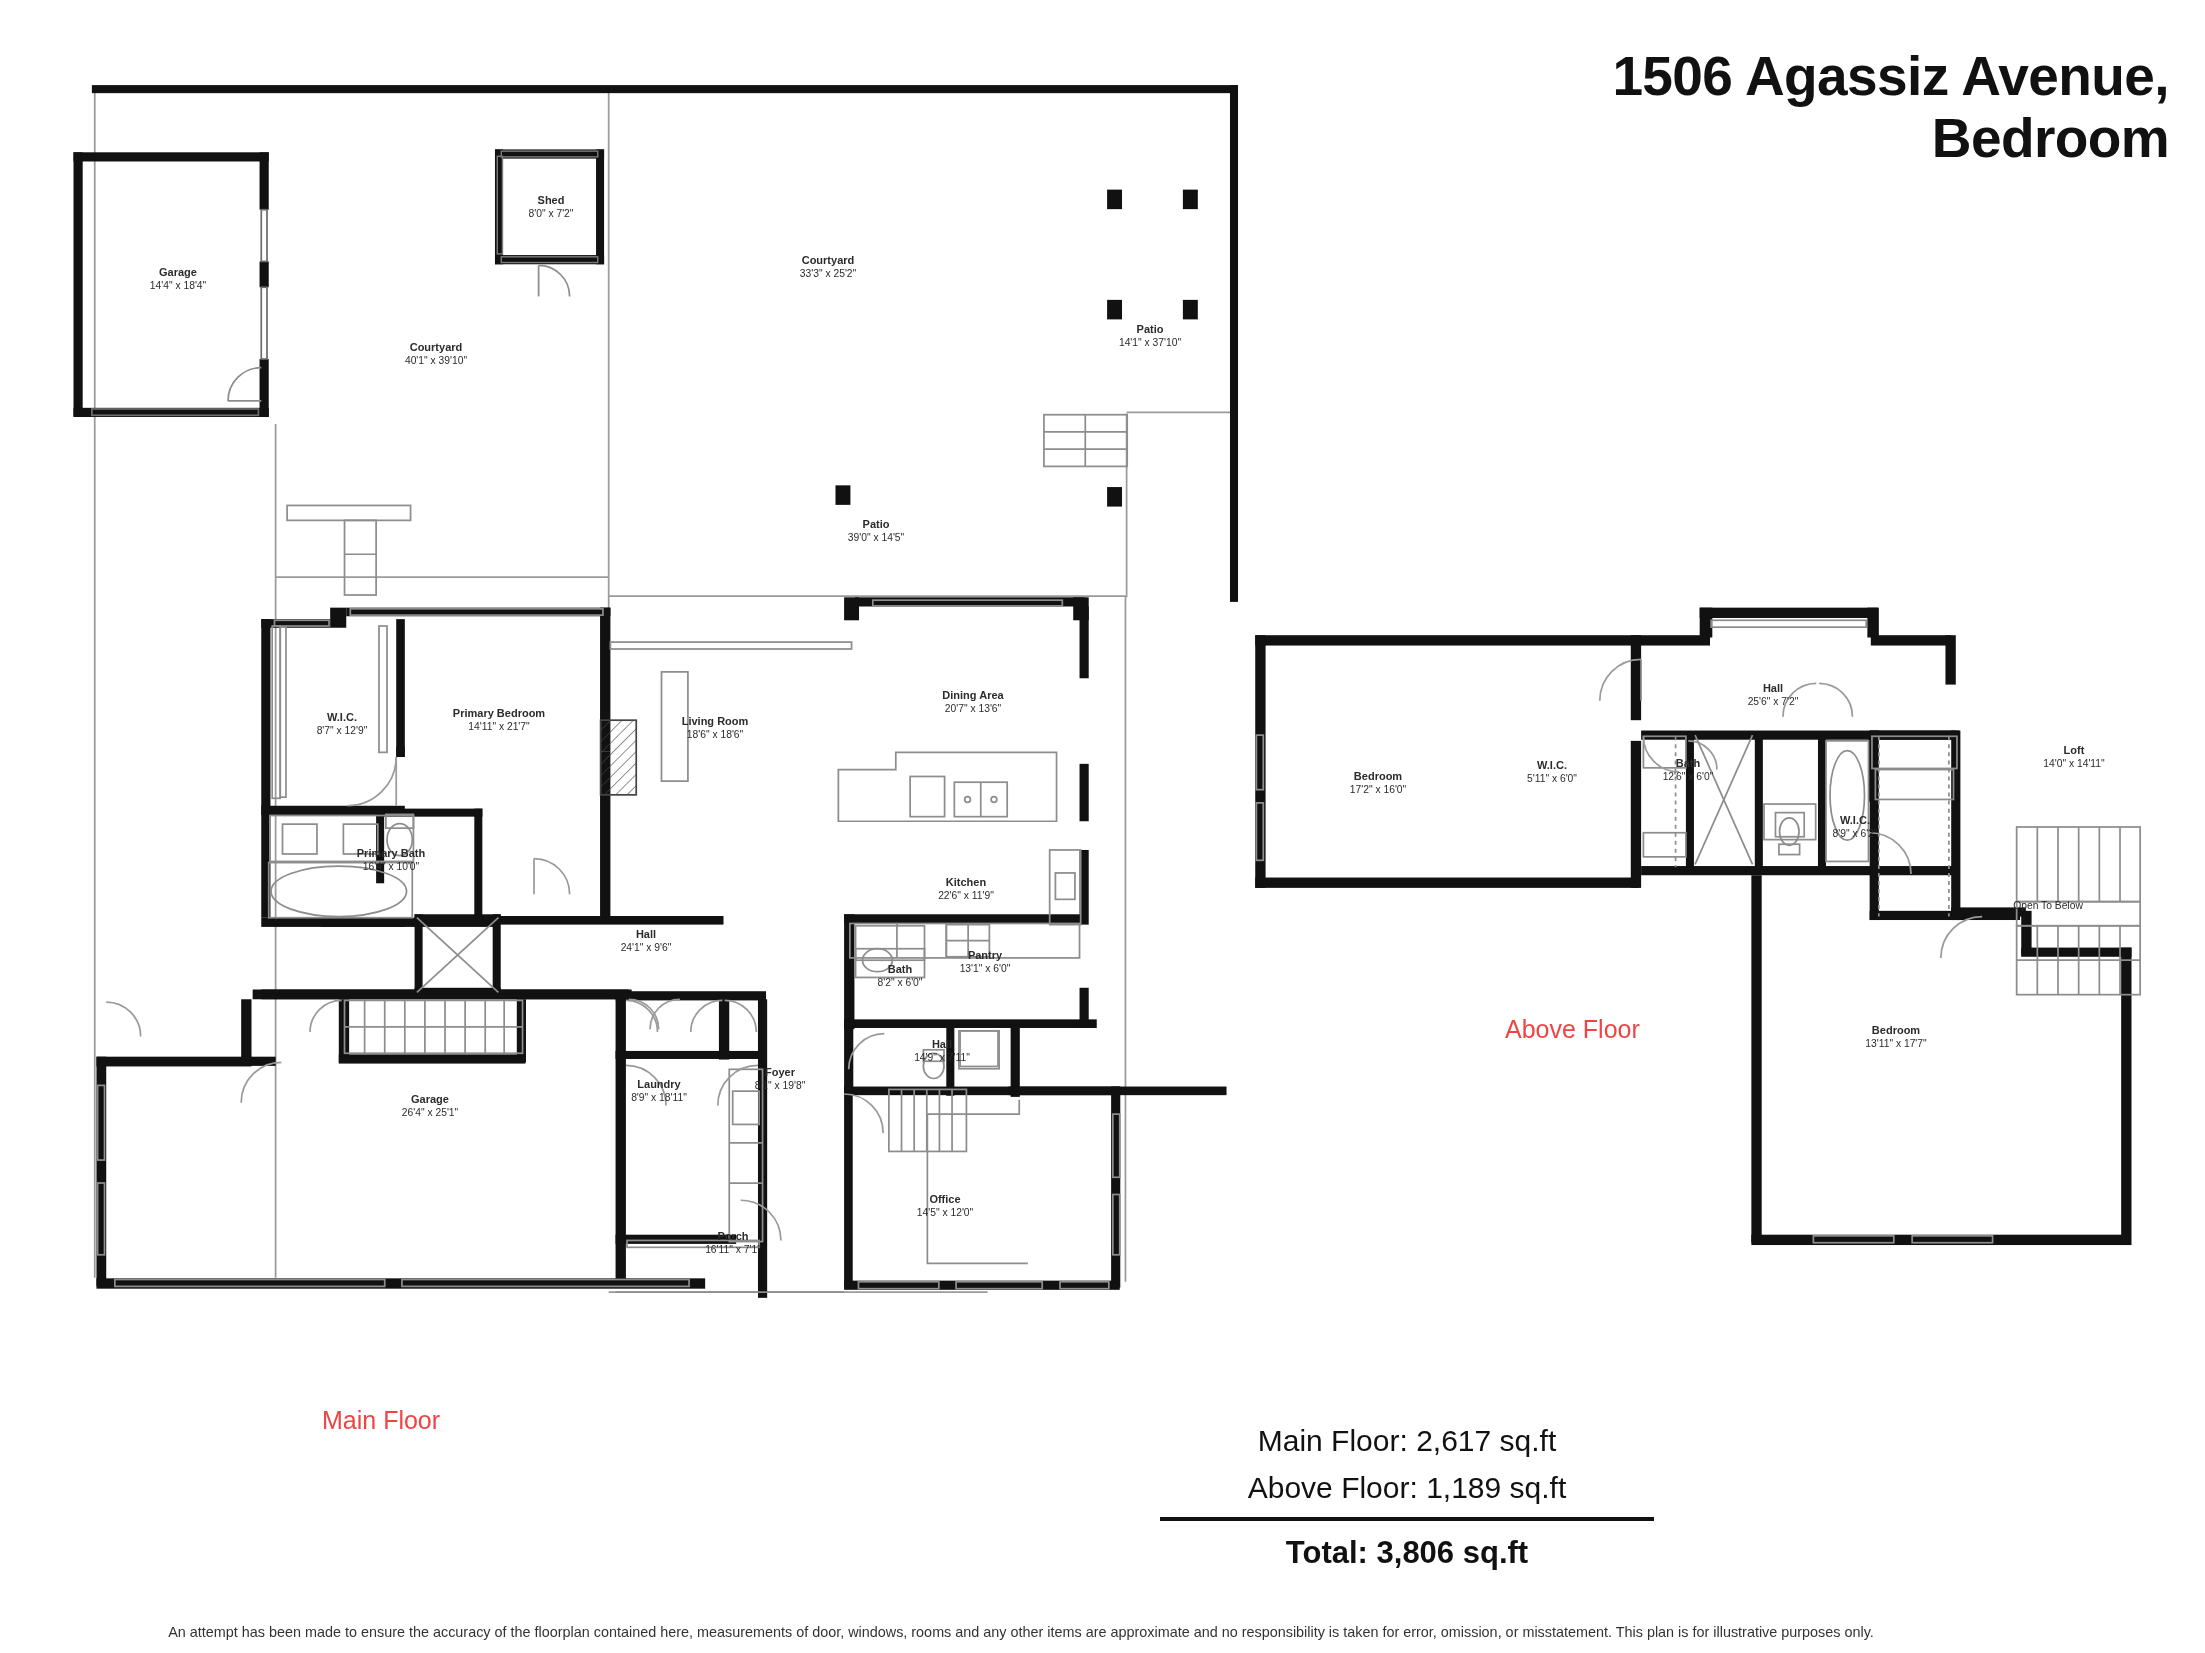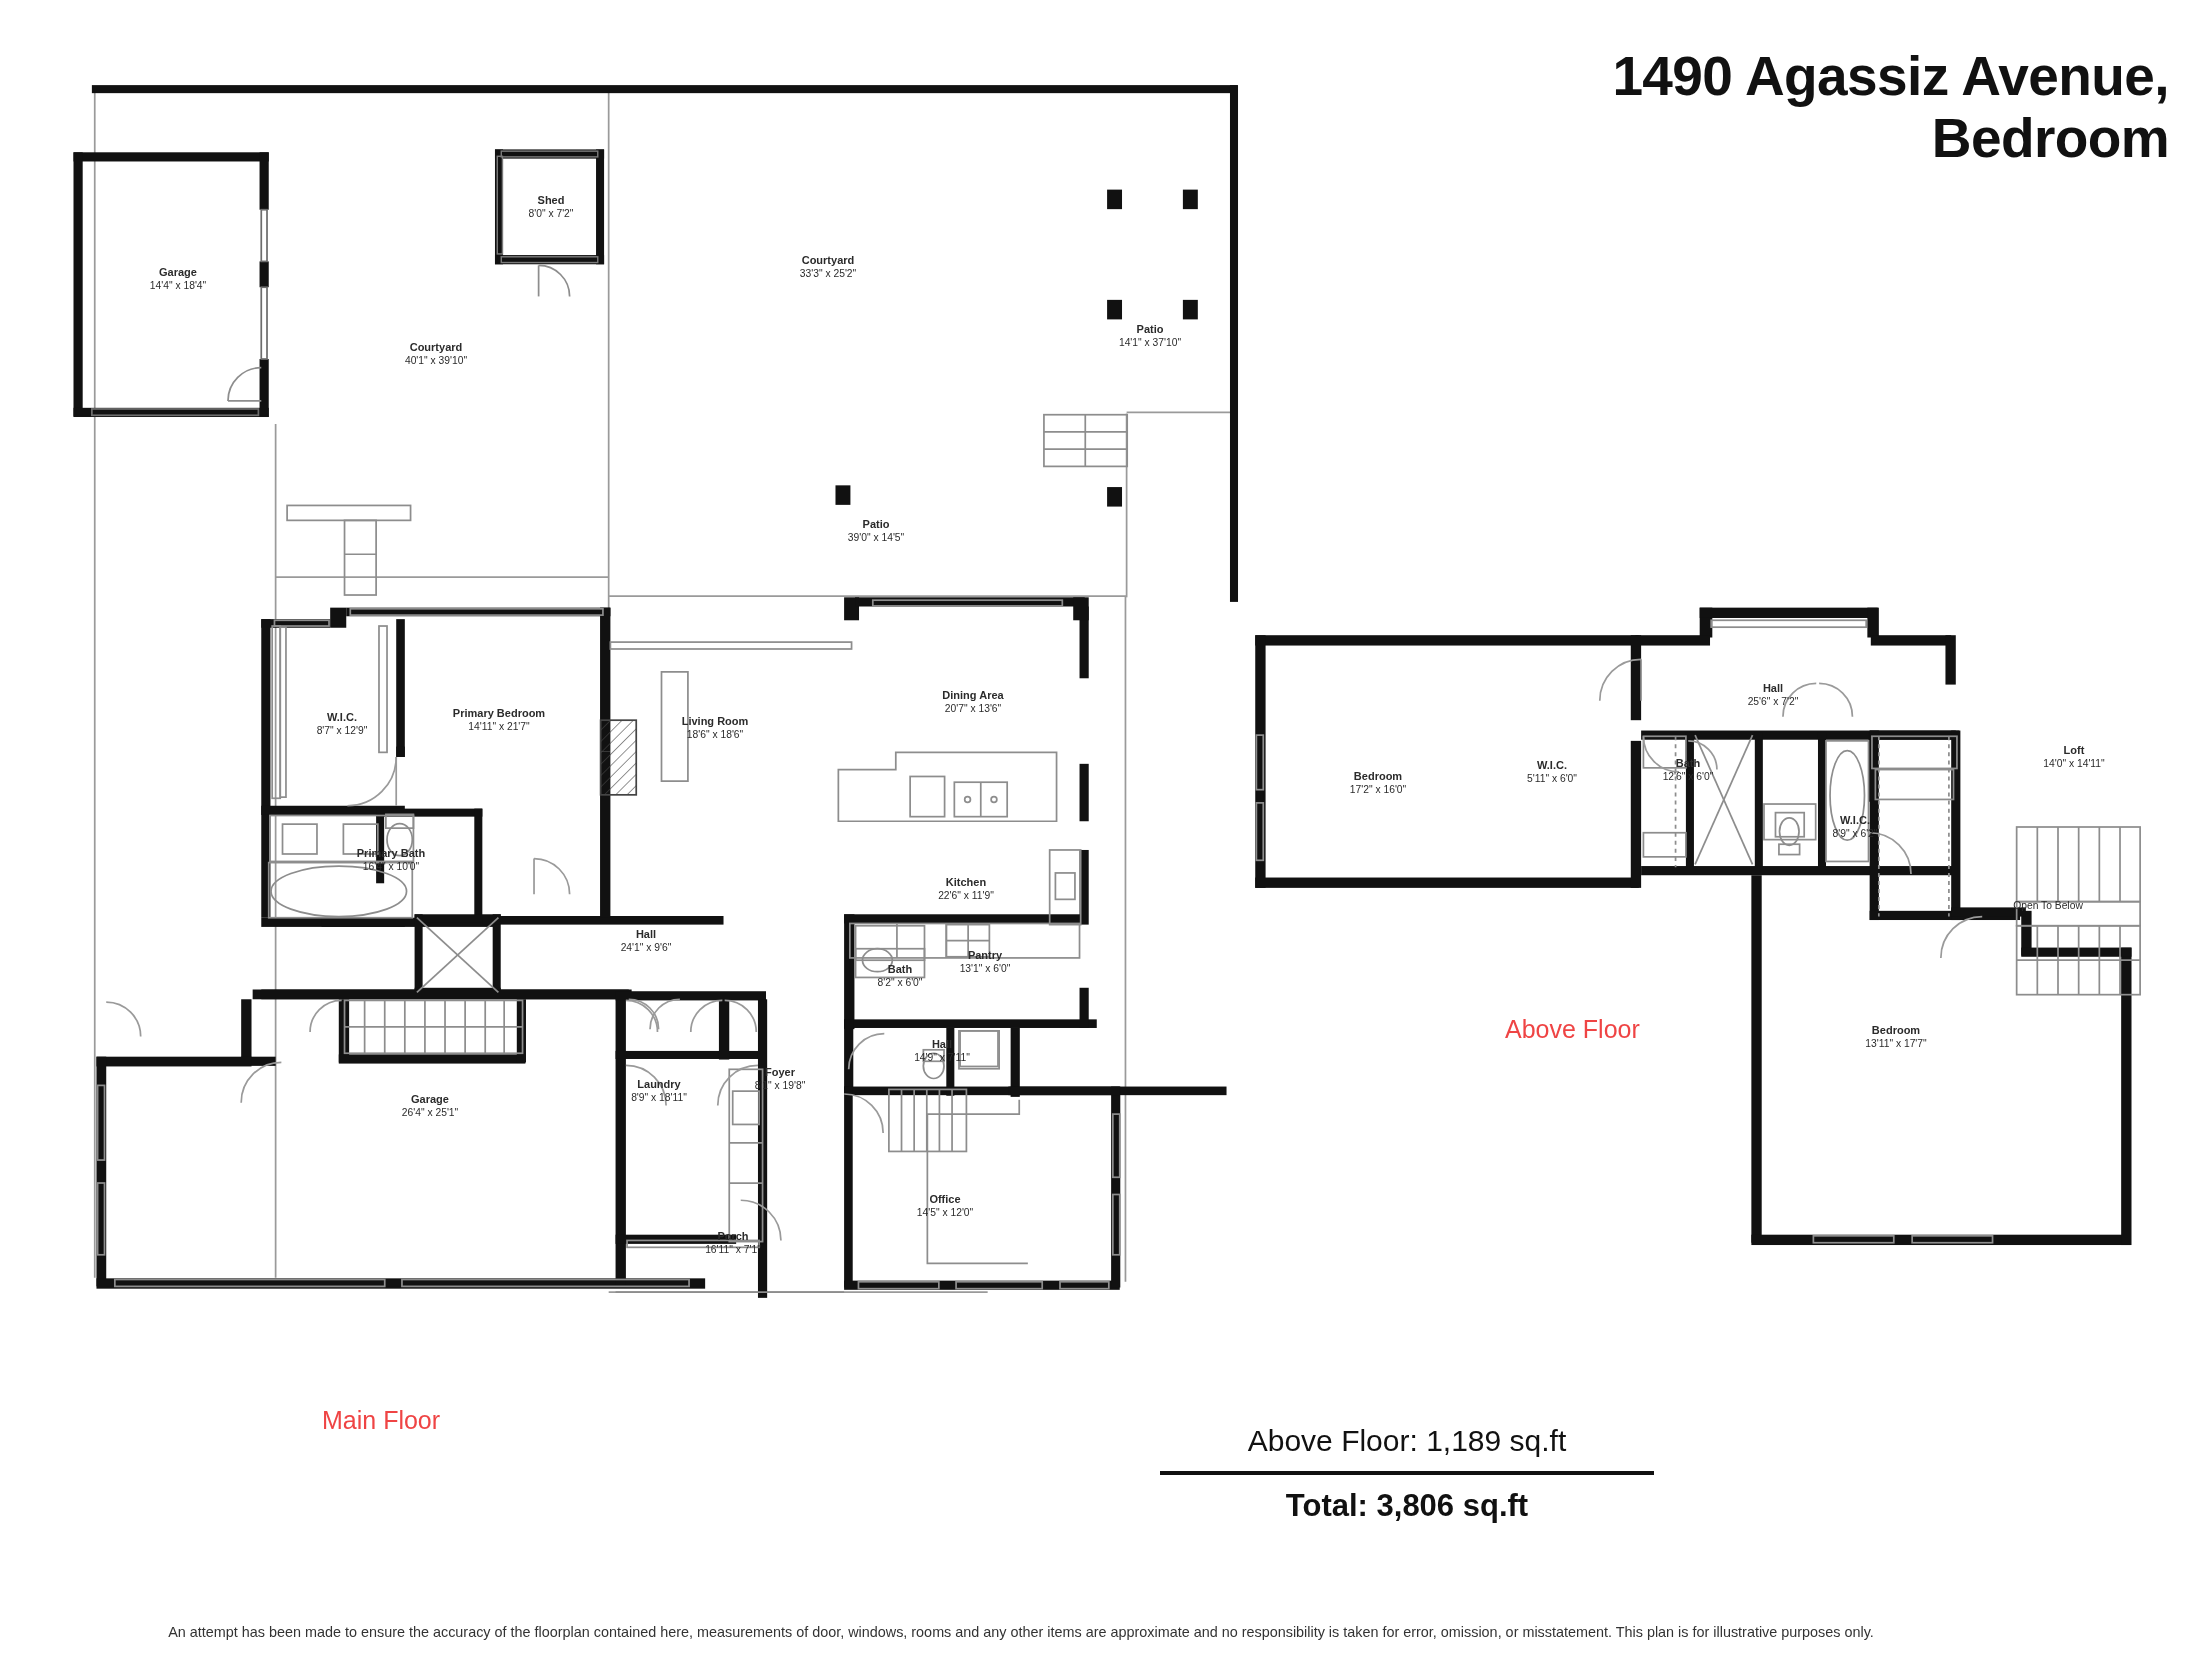--- a/index.html
+++ b/index.html
@@ -53,21 +53,21 @@
   
   #disclaimer{
     position:absolute;left:0;top:1624px;width:2042px;text-align:center;
     font-size:14.4px;color:#333;white-space:nowrap;
   }
 </style>
 </head>
 <body>
 
 <div id="title-block">
-  <span class="tline">1490 Agassiz Avenue,</span>
+  <span class="tline">1506 Agassiz Avenue,</span>
   <span class="tline">Bedroom</span>
 </div>
 
 <div id="plan-canvas">
 <svg id="plan" width="2205" height="1654" viewBox="0 0 3840 2880" xmlns="http://www.w3.org/2000/svg">
   <defs>
     <pattern id="hatch" width="14" height="14" patternTransform="rotate(45)" patternUnits="userSpaceOnUse">
       <line x1="0" y1="0" x2="0" y2="14" stroke="#444" stroke-width="2"></line>
     </pattern>
   </defs>
@@ -545,19 +545,20 @@
       <span class="rname">Bedroom</span>
       <span class="rdim">13'11" x 17'7"</span>
     </div>
     <div class="plain-label" style="left: 2048px; top: 905px;">Open To Below</div>
   </div>
 
 <div class="floor-caption" style="left:322px;top:1406px;">Main Floor</div>
 <div class="floor-caption" style="left:1505px;top:1015px;">Above Floor</div>
 
 <div id="summary">
+  <div class="sline">Main Floor:  2,617 sq.ft</div>
   <div class="sline">Above Floor: 1,189 sq.ft</div>
   <div class="rule"></div>
   <div class="total">Total:  3,806 sq.ft</div>
 </div>
 
 <div id="disclaimer">An attempt has been made to ensure the accuracy of the floorplan contained here, measurements of door, windows, rooms and any other items are approximate and no responsibility is taken for error, omission, or misstatement. This plan is for illustrative purposes only.</div>
 
 
 </body></html>

